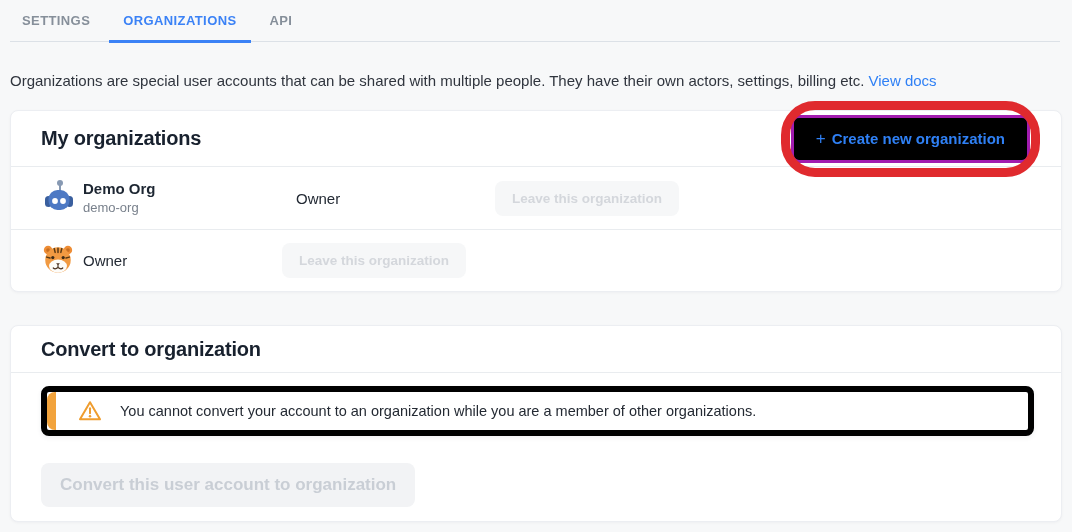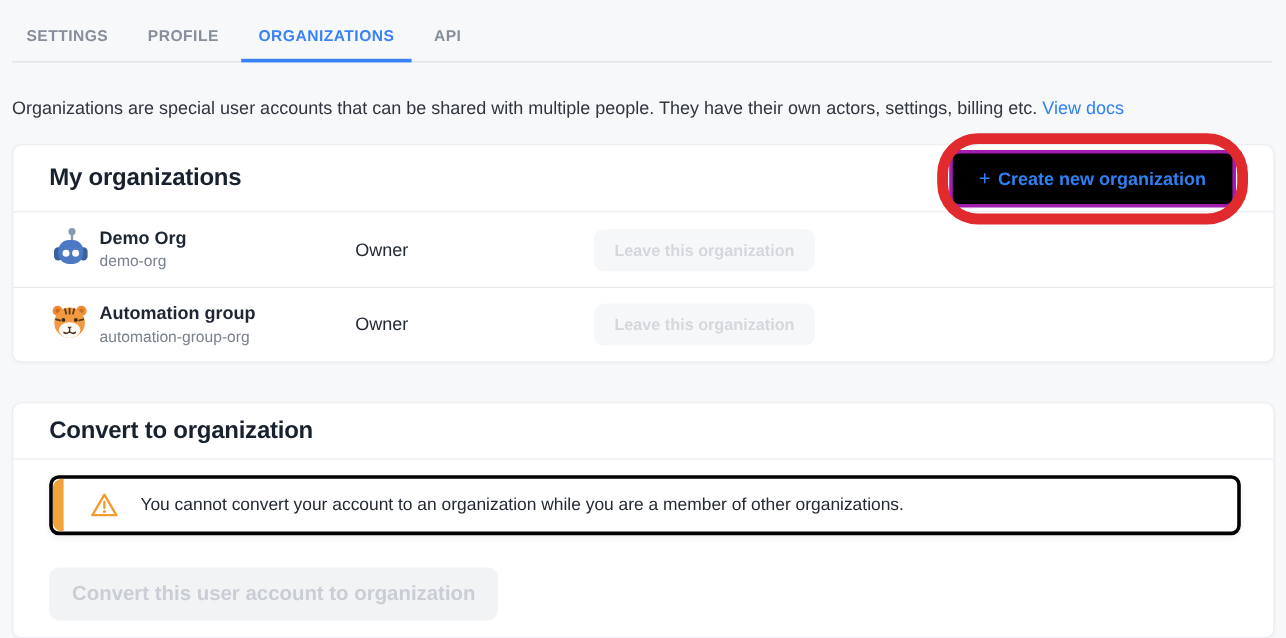--- a/index.html
+++ b/index.html
@@ -7,22 +7,22 @@
   body {
     background: #f7f8f9;
     font-family: "Liberation Sans", sans-serif;
     color: #262c36;
     overflow: hidden;
   }
 
   
   .tabbar {
     display: flex;
-    align-items: flex-end;
-    height: 52px;
+    align-items: flex-start;
+    height: 42px;
     margin: 0 12px 0 10px;
     padding-left: 12px;
     border-bottom: 1px solid #dce1e7;
     gap: 33px;
   }
   .tab {
     position: relative;
     font-size: 13px;
     font-weight: bold;
     letter-spacing: 0.4px;
@@ -138,21 +138,21 @@
   #convert-card { margin-top: 33px; }
   #convert-card .card-header { height: 47px; }
 
   .warning-box {
     position: relative;
     display: flex;
     align-items: center;
     min-height: 50px;
     margin: 13px 27px 0 30px;
     background: #ffffff;
-    border: 3px solid #000000;
+    border: 6px solid #000000;
     border-radius: 8px;
     box-shadow: 0 2px 5px rgba(40,60,90,0.07);
     padding: 8px 16px 8px 31px;
     overflow: hidden;
   }
   .warning-bar {
     position: absolute;
     left: 0; top: 0; bottom: 0;
     width: 9px;
     background: #f2a33c;
@@ -174,21 +174,20 @@
     padding: 12px 19px;
     cursor: default;
     white-space: nowrap;
   }
 </style>
 </head>
 <body>
 
 <nav class="tabbar">
   <span class="tab">SETTINGS</span>
-  <span class="tab">PROFILE</span>
   <span class="tab active">ORGANIZATIONS</span>
   <span class="tab">API</span>
 </nav>
 
 <p class="intro"><span>Organizations are special user accounts that can be shared with multiple people. They have their own actors, settings, billing etc. </span><a>View docs</a></p>
 
 <section class="card" id="my-orgs">
   <div class="card-header">
     <h2 class="card-title">My organizations</h2>
     <span class="create-wrap">
@@ -233,24 +232,20 @@
           <path d="M14 7 L15 11 M18 6.5 L18 11 M22 7 L21 11" stroke="#5a3a16" stroke-width="1.6" stroke-linecap="round" fill="none"></path>
           <path d="M6 16 L9.5 17 M30 16 L26.5 17" stroke="#5a3a16" stroke-width="1.6" stroke-linecap="round" fill="none"></path>
           <ellipse cx="18" cy="25.5" rx="9.5" ry="7" fill="#fdfcf9"></ellipse>
           <circle cx="12.5" cy="16.5" r="1.7" fill="#3a2a18"></circle>
           <circle cx="23.5" cy="16.5" r="1.7" fill="#3a2a18"></circle>
           <path d="M16 22.5 H20 L18 25 Z" fill="#4a3322"></path>
           <path d="M18 25 L18 27 M18 27 Q15 29.5 13 27.5 M18 27 Q21 29.5 23 27.5" stroke="#4a3322" stroke-width="1.3" stroke-linecap="round" fill="none"></path>
         </svg>
       </span>
     </span>
-    <span class="name-cell">
-      <div class="org-name">Automation group</div>
-      <div class="org-slug">automation-group-org</div>
-    </span>
     <span class="role-cell">Owner</span>
     <button class="leave-btn">Leave this organization</button>
   </div>
 </section>
 
 <section class="card" id="convert-card">
   <div class="card-header">
     <h2 class="card-title">Convert to organization</h2>
   </div>
 

